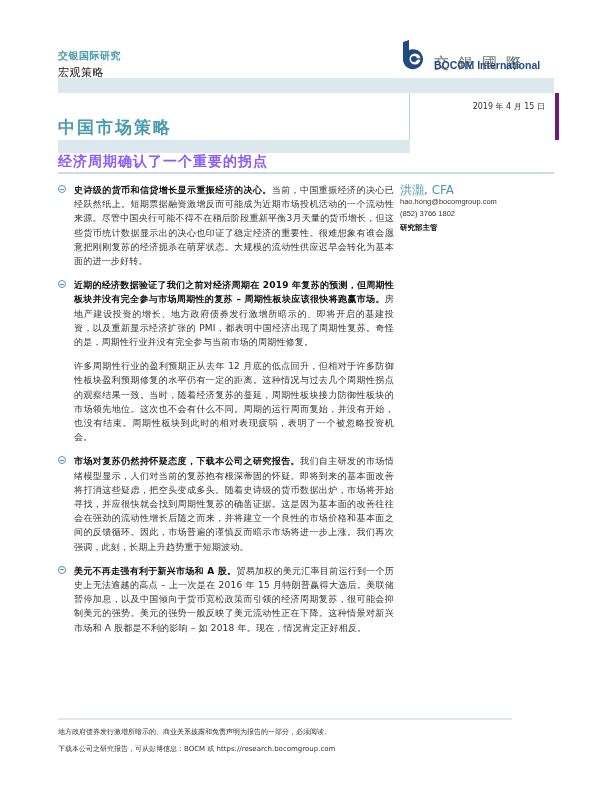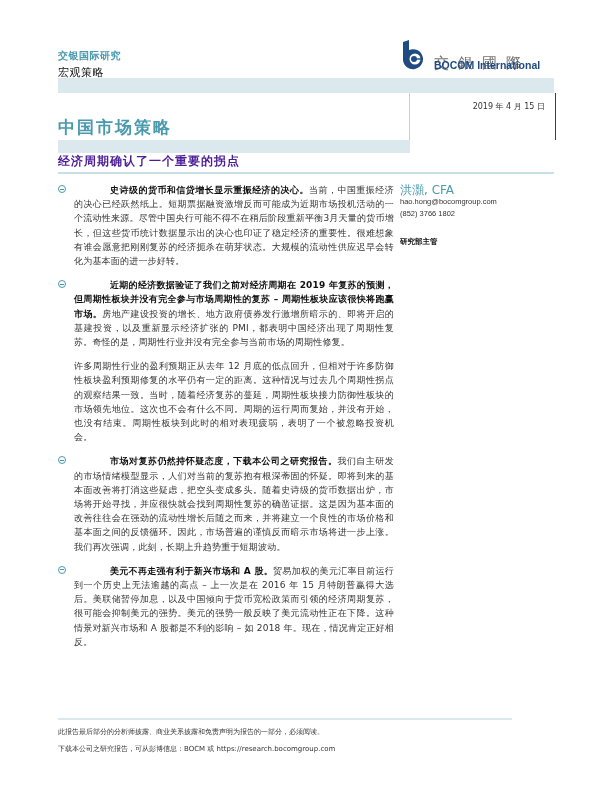--- a/index.html
+++ b/index.html
@@ -10,36 +10,36 @@
   .brand-research { left: 58px; top: 49px; font-size: 10px; font-weight: bold; color: #4a9aae; letter-spacing: 0.5px; }
   .brand-section { left: 58px; top: 65px; font-size: 11px; font-weight: normal; color: #111; letter-spacing: 0.5px; }
 
   .logo { left: 400px; top: 38px; width: 160px; height: 36px; }
   .logo-mark { position: absolute; left: 0; top: 2px; width: 28px; height: 30px; }
   .logo-cn { position: absolute; left: 34px; top: 16px; font-family: "DejaVu Serif", serif; font-size: 15px; color: #737373; letter-spacing: 9px; white-space: nowrap; }
   .logo-en { position: absolute; left: 34px; top: 21px; font-family: "Liberation Sans", sans-serif; font-size: 10.5px; font-weight: bold; color: #1f4a82; white-space: nowrap; }
 
   .top-band { left: 58px; top: 78px; width: 496px; height: 15px; background: #dbe9ee; }
 
-  .date-box { left: 409px; top: 93px; width: 145px; height: 47px; border-left: 1px solid #b8d4de; border-right: 1px solid #701a75; }
+  .date-box { left: 409px; top: 93px; width: 145px; height: 47px; border-left: 1px solid #b8d4de; border-right: 4px solid #701a75; }
   .date { right: 10px; top: 8px; font-size: 8px; color: #333; white-space: nowrap; }
 
   .page-title { left: 58px; top: 116px; font-size: 17px; font-weight: bold; color: #4a9aae; letter-spacing: 2px; }
   .title-band { left: 58px; top: 140px; width: 352px; height: 13px; background: #dbe9ee; }
-  .subtitle { left: 58px; top: 153px; font-size: 12px; font-weight: bold; color: #4c1d95; letter-spacing: 1px; }
+  .subtitle { left: 58px; top: 153px; font-size: 14px; font-weight: bold; color: #8b5cf6; letter-spacing: 1px; }
   .subtitle-rule { left: 58px; top: 172px; width: 496px; height: 2px; background: #c9dfe6; }
 
   .analyst { left: 400px; top: 184px; width: 150px; font-size: 7.5px; line-height: 12px; }
   .analyst-name { color: #4a9aae; font-size: 12px; }
   .analyst-contact { color: #333; font-family: "Liberation Sans", sans-serif; }
-  .analyst-role { color: #111; font-weight: bold; margin-top: 16px; }
+  .analyst-role { color: #111; font-weight: bold; margin-top: 2px; }
 
   .content { left: 58px; top: 183px; width: 336px; }
   .para { position: relative; padding-left: 16px; font-size: 9px; line-height: 14.2px; color: #333; text-align: justify; margin-bottom: 10px; letter-spacing: 0.2px; }
-  .para b { color: #111; margin-left: 36px; }
+  .para b { color: #111; }
   .bullet { position: absolute; left: 0; top: 2px; width: 8px; height: 8px; border: 1px solid #4a9aae; border-radius: 50%; box-sizing: border-box; }
   .bullet::after { content: ""; position: absolute; left: 1px; top: 2.5px; width: 4px; height: 1px; background: #4a9aae; }
 
   .footer-rule { left: 58px; top: 718px; width: 454px; height: 2px; background: #dbe9ee; }
   .footer-line { left: 58px; font-size: 7px; color: #333; white-space: nowrap; }
   .footer-1 { top: 727px; }
   .footer-2 { top: 744px; }
 </style>
 </head>
 <body>
@@ -92,14 +92,14 @@
     <span class="bullet"></span>
     <b>市场对复苏仍然持怀疑态度，下载本公司之研究报告。</b><span>我们自主研发的市场情绪模型显示，人们对当前的复苏抱有根深蒂固的怀疑。即将到来的基本面改善将打消这些疑虑，把空头变成多头。随着史诗级的货币数据出炉，市场将开始寻找，并应很快就会找到周期性复苏的确凿证据。这是因为基本面的改善往往会在强劲的流动性增长后随之而来，并将建立一个良性的市场价格和基本面之间的反馈循环。因此，市场普遍的谨慎反而暗示市场将进一步上涨。我们再次强调，此刻，长期上升趋势重于短期波动。</span>
   </div>
   <div class="para">
     <span class="bullet"></span>
     <b>美元不再走强有利于新兴市场和 A 股。</b><span>贸易加权的美元汇率目前运行到一个历史上无法逾越的高点 – 上一次是在 2016 年 15 月特朗普赢得大选后。美联储暂停加息，以及中国倾向于货币宽松政策而引领的经济周期复苏，很可能会抑制美元的强势。美元的强势一般反映了美元流动性正在下降。这种情景对新兴市场和 A 股都是不利的影响 – 如 2018 年。现在，情况肯定正好相反。</span>
   </div>
 </div>
 
 <div class="abs footer-rule"></div>
-<div class="abs footer-line footer-1">此报告最后部分的分析师披露、商业关系披露和免责声明为报告的一部分，必须阅读。</div>
+<div class="abs footer-line footer-1">地方政府债券发行激增所暗示的、商业关系披露和免责声明为报告的一部分，必须阅读。</div>
 <div class="abs footer-line footer-2">下载本公司之研究报告，可从彭博信息：BOCM 或 https://research.bocomgroup.com</div>
 
 </body></html>

